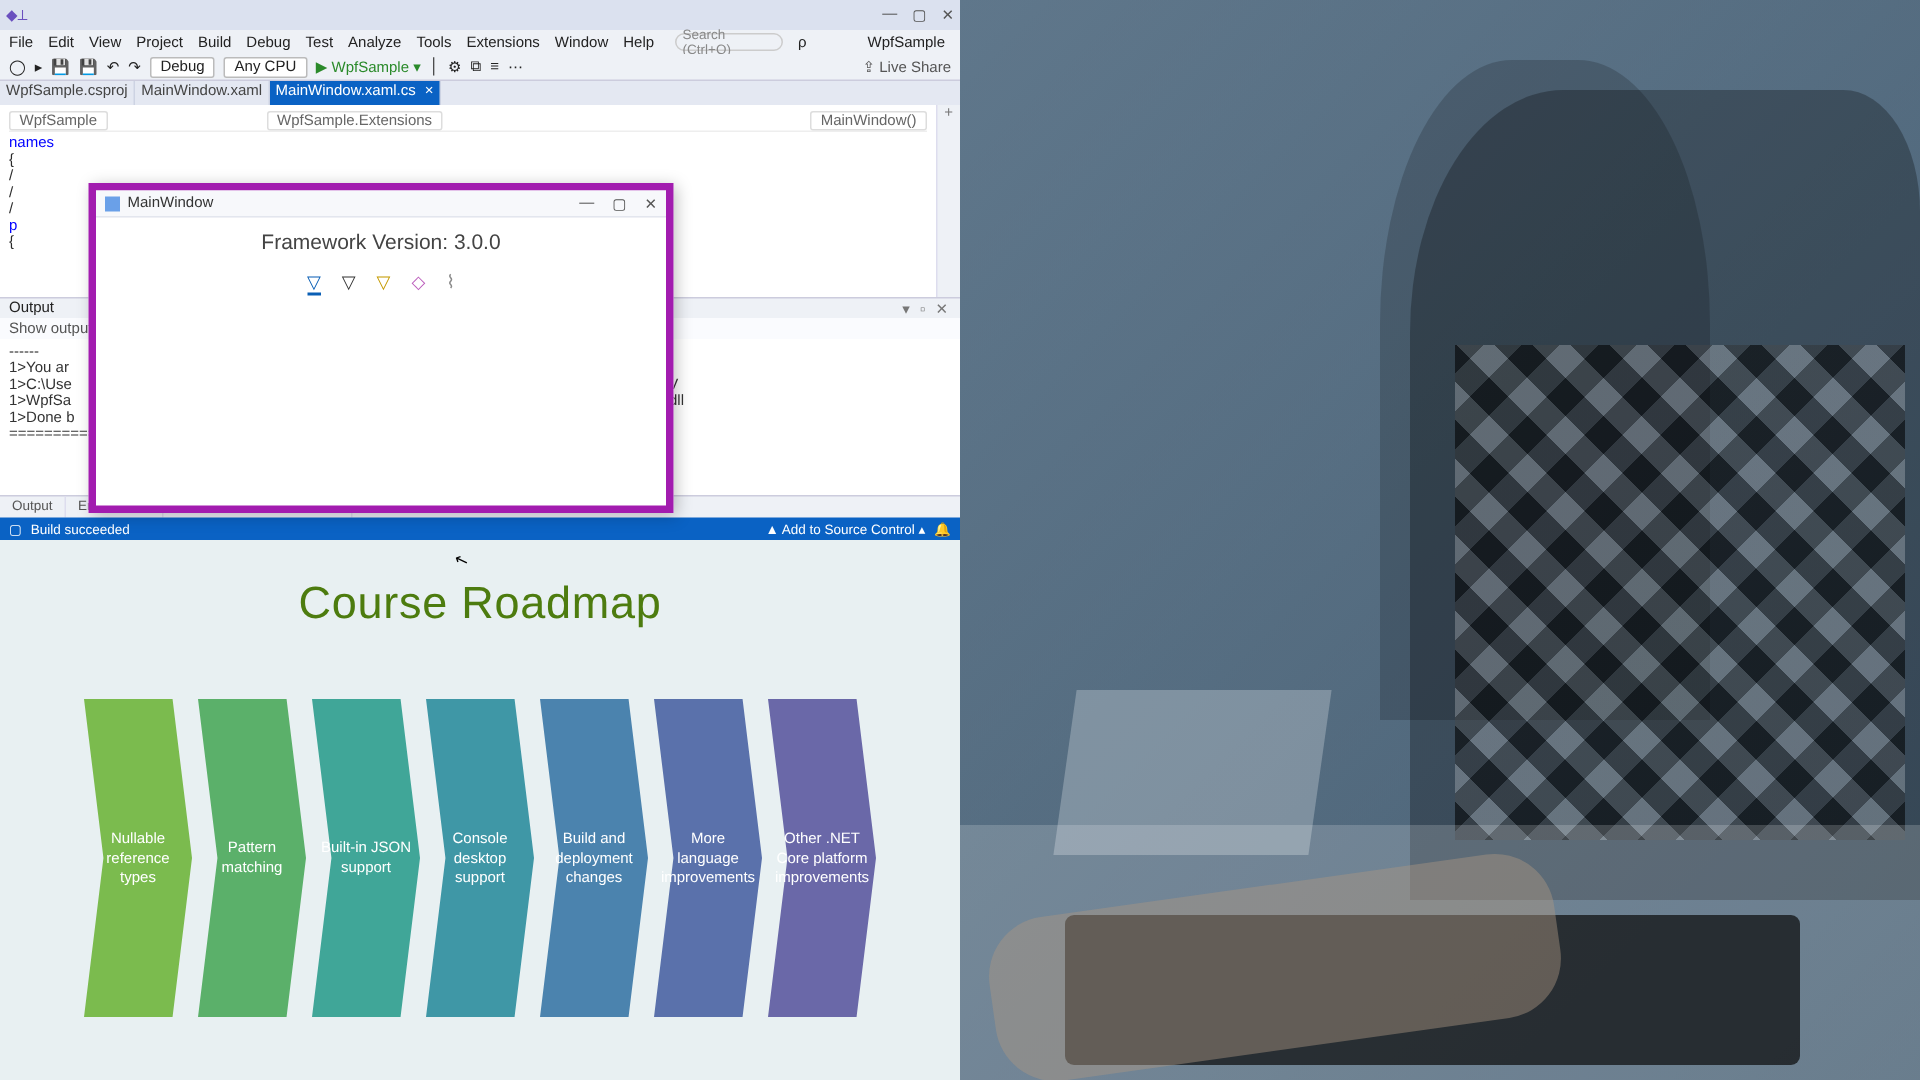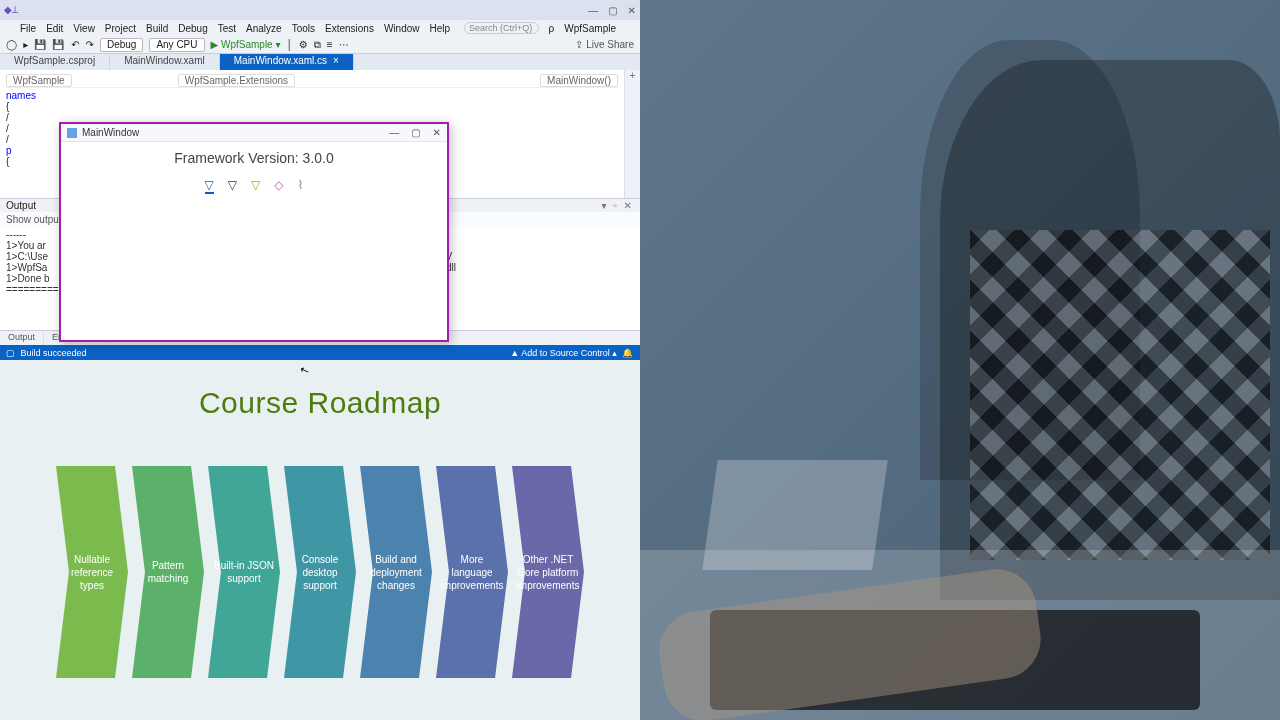--- a/index.html
+++ b/index.html
@@ -12,29 +12,29 @@
 .photo-person-a{position:absolute;left:280px;top:40px;width:220px;height:440px;background:rgba(0,0,0,.18);border-radius:40% 40% 0 0}
 .photo-person-b{position:absolute;right:0;top:60px;width:340px;height:540px;background:rgba(0,0,0,.28);border-radius:30% 15% 0 0}
 .photo-plaid{position:absolute;right:10px;top:230px;width:300px;height:330px;background:repeating-linear-gradient(45deg,rgba(0,0,0,.35) 0 18px,rgba(255,255,255,.12) 18px 36px),repeating-linear-gradient(-45deg,rgba(0,0,0,.35) 0 18px,rgba(255,255,255,.12) 18px 36px)}
 .photo-arm{position:absolute;left:20px;bottom:20px;width:380px;height:110px;background:rgba(170,150,130,.45);border-radius:40px;transform:rotate(-8deg)}
 .photo-kb{position:absolute;left:70px;bottom:10px;width:490px;height:100px;background:rgba(10,10,10,.7);border-radius:6px}
 
 
 .vs{height:360px;display:flex;flex-direction:column;font-size:10px;color:#222;background:#eef1f6}
 .vs-title{height:20px;background:#dbe1ef;display:flex;align-items:center;padding:0 4px;gap:10px}
 .vs-title .win-btns{margin-left:auto;display:flex;gap:10px;color:#555}
-.vs-menu{height:16px;display:flex;align-items:center;gap:10px;padding:0 20px;background:#eef1f6}
-.vs-menu .search{margin-left:4px;border:1px solid #ccc;padding:0 4px;height:12px;font-size:9px;color:#888;width:88px;display:flex;align-items:center;border-radius:6px}
+.vs-menu{height:16px;display:flex;align-items:center;gap:10px;padding:0 6px;background:#eef1f6}
+.vs-menu .search{margin-left:4px;border:1px solid #ccc;padding:0 4px;height:12px;font-size:9px;color:#888;width:72px;display:flex;align-items:center;border-radius:6px}
 .vs-menu .proj{margin-left:auto;padding-right:4px}
 .vs-toolbar{height:18px;display:flex;align-items:center;gap:6px;padding:0 6px;background:#eef1f6;border-bottom:1px solid #ccd}
 .vs-toolbar .combo{border:1px solid #bbb;background:#fff;padding:0 6px;height:14px;display:flex;align-items:center;border-radius:2px}
 .vs-toolbar .play{color:#2a8a2a}
 .vs-toolbar .share{margin-left:auto;color:#555}
 .doc-tabs{height:16px;display:flex;background:#e4e8f2}
-.doc-tab{padding:1px 14px;border-right:1px solid #cdd3e3;color:#444}
+.doc-tab{padding:1px 4px;border-right:1px solid #cdd3e3;color:#444}
 .doc-tab.active{background:#0a62c4;color:#fff}
 .doc-tab .x{margin-left:6px}
 .editor-area{flex:1;display:flex;position:relative;background:#fff}
 .ed-main{flex:1;background:#fff;padding:4px 6px;font-family:Consolas,monospace;font-size:10px;color:#2a2a2a;position:relative}
 .ed-hdr{height:14px;display:flex;gap:6px;align-items:center;color:#666;border-bottom:1px solid #eee;margin-bottom:2px}
 .ed-hdr .dd{border:1px solid #ddd;padding:0 6px;border-radius:2px}
 .kw{color:#0000ff}
 .right-rail{width:16px;background:#eef1f6;border-left:1px solid #dde}
 .right-rail .plus{text-align:center;color:#777}
 .vert-tabs{position:absolute;right:0;top:62px;height:140px;width:14px;display:flex;flex-direction:column;gap:2px}
@@ -43,21 +43,21 @@
 .output-head .pin{margin-left:auto;color:#777;letter-spacing:2px}
 .output-sub{height:14px;padding:0 6px;display:flex;align-items:center;color:#555;background:#fafbfe}
 .output-body{flex:0 0 auto;height:104px;background:#fff;font-family:Consolas,monospace;font-size:10px;padding:3px 6px;color:#333;white-space:pre;overflow:hidden}
 .output-body .link{color:#0066cc;text-decoration:underline}
 .bottom-tabs{height:15px;display:flex;gap:0;border-top:1px solid #ccd;background:#eef1f6;font-size:9px}
 .bottom-tabs span{padding:1px 8px;border-right:1px solid #dde;color:#555}
 .status-bar{height:15px;background:#0a62c4;color:#fff;display:flex;align-items:center;padding:0 6px;font-size:9px;gap:6px}
 .status-bar .src{margin-left:auto}
 
 
-.mainwin{position:absolute;left:59px;top:52px;width:390px;height:220px;background:#fff;border:2px solid #a21caf;box-shadow:2px 2px 10px rgba(0,0,0,.25);display:flex;flex-direction:column;font-size:10px}
+.mainwin{position:absolute;left:59px;top:52px;width:390px;height:220px;background:#fff;border:5px solid #a21caf;box-shadow:2px 2px 10px rgba(0,0,0,.25);display:flex;flex-direction:column;font-size:10px}
 .mainwin-title{height:18px;background:#f7f8fb;display:flex;align-items:center;padding:0 6px;color:#333;border-bottom:1px solid #e3e6ee}
 .mainwin-title .t-ico{width:10px;height:10px;background:#6aa0e8;margin-right:5px}
 .mainwin-title .wb{margin-left:auto;display:flex;gap:12px;color:#555}
 .mainwin-body{flex:1;display:flex;flex-direction:column;align-items:center;padding-top:8px;gap:12px}
 .fw-ver{font-size:14px;color:#444}
 .ico-row{display:flex;gap:14px}
 .ico-row span{font-size:12px}
 .f1{color:#0a5fb5;border-bottom:2px solid #0a5fb5}
 .f2{color:#333}
 .f3{color:#c59a00}

